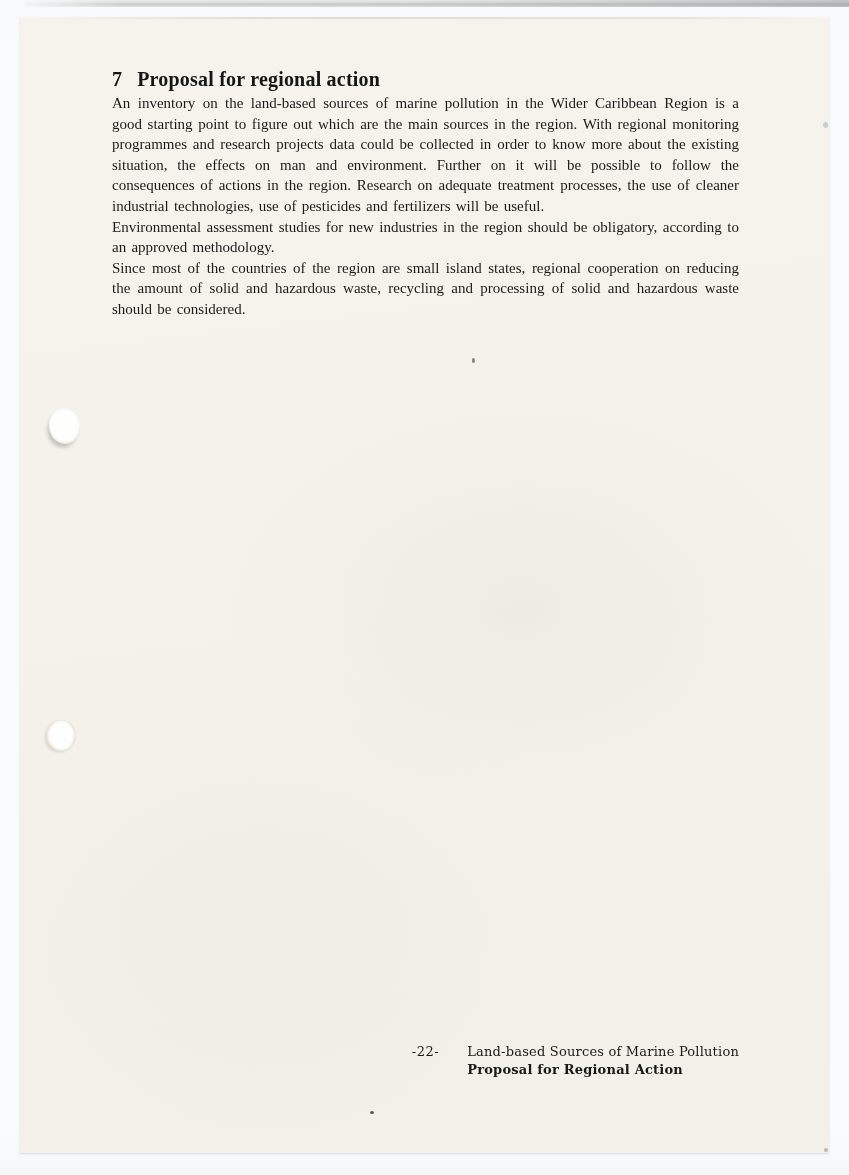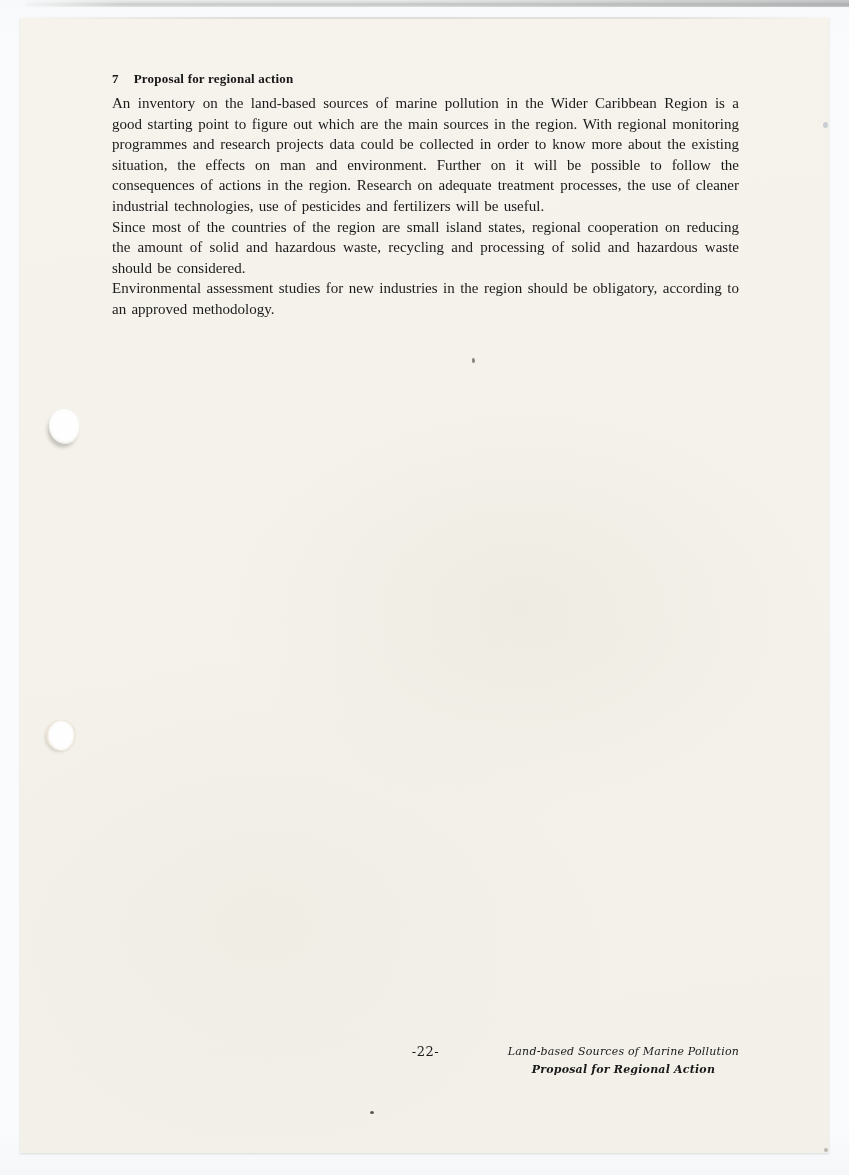--- a/index.html
+++ b/index.html
@@ -54,21 +54,21 @@
   }
   .content {
     position: absolute;
     left: 92px;
     top: 51px;
     width: 627px;
     color: #1b1b1b;
   }
   h1.doc-heading {
     margin: 0 0 3px 0;
-    font-size: 13px;
+    font-size: 20px;
     line-height: 22px;
     font-weight: 700;
     letter-spacing: 0.2px;
     color: #161616;
   }
   h1.doc-heading .h-num { margin-right: 15px; }
   .body-text p {
     margin: 0;
     font-size: 15px;
     line-height: 20.6px;
@@ -108,24 +108,23 @@
     left: 50%;
     transform: translateX(-50%);
     top: 1px;
     font-size: 13px;
     letter-spacing: 0.5px;
   }
   .footer .footer-right {
     position: absolute;
     right: 0;
     top: 0;
-    text-align: center;
-    font-size: 11px;
+    text-align: left;
+    font-size: 13px;
     line-height: 18px;
-    font-style: italic;
   }
   .footer .doc-title { font-weight: 400; letter-spacing: 0.2px; }
   .footer .doc-subtitle { font-weight: 700; letter-spacing: 0.2px; }
   
   .speck {
     position: absolute;
     border-radius: 50%;
     pointer-events: none;
   }
   .speck-a { left: 472px; top: 358px; width: 3px; height: 5px; background: #6a6a66; opacity: 0.8; border-radius: 40% 60% 50% 50%; }
@@ -144,22 +143,22 @@
 
     <div class="hole hole-1"></div>
     <div class="hole hole-2"></div>
 
     <div class="content">
       <h1 class="doc-heading">
         <span class="h-num">7</span><span class="h-title">Proposal for regional action</span>
       </h1>
       <div class="body-text">
         <p>An inventory on the land-based sources of marine pollution in the Wider Caribbean Region is a good starting point to figure out which are the main sources in the region. With regional monitoring programmes and research projects data could be collected in order to know more about the existing situation, the effects on man and environment. Further on it will be possible to follow the consequences of actions in the region. Research on adequate treatment processes, the use of cleaner industrial technologies, use of pesticides and fertilizers will be useful.</p>
+        <p>Environmental assessment studies for new industries in the region should be obligatory, according to an approved methodology.</p>
         <p>Since most of the countries of the region are small island states, regional cooperation on reducing the amount of solid and hazardous waste, recycling and processing of solid and hazardous waste should be considered.</p>
-        <p>Environmental assessment studies for new industries in the region should be obligatory, according to an approved methodology.</p>
       </div>
     </div>
 
     <div class="footer">
       <span class="page-num">-22-</span>
       <div class="footer-right">
         <div class="doc-title">Land-based Sources of Marine Pollution</div>
         <div class="doc-subtitle">Proposal for Regional Action</div>
       </div>
     </div>

